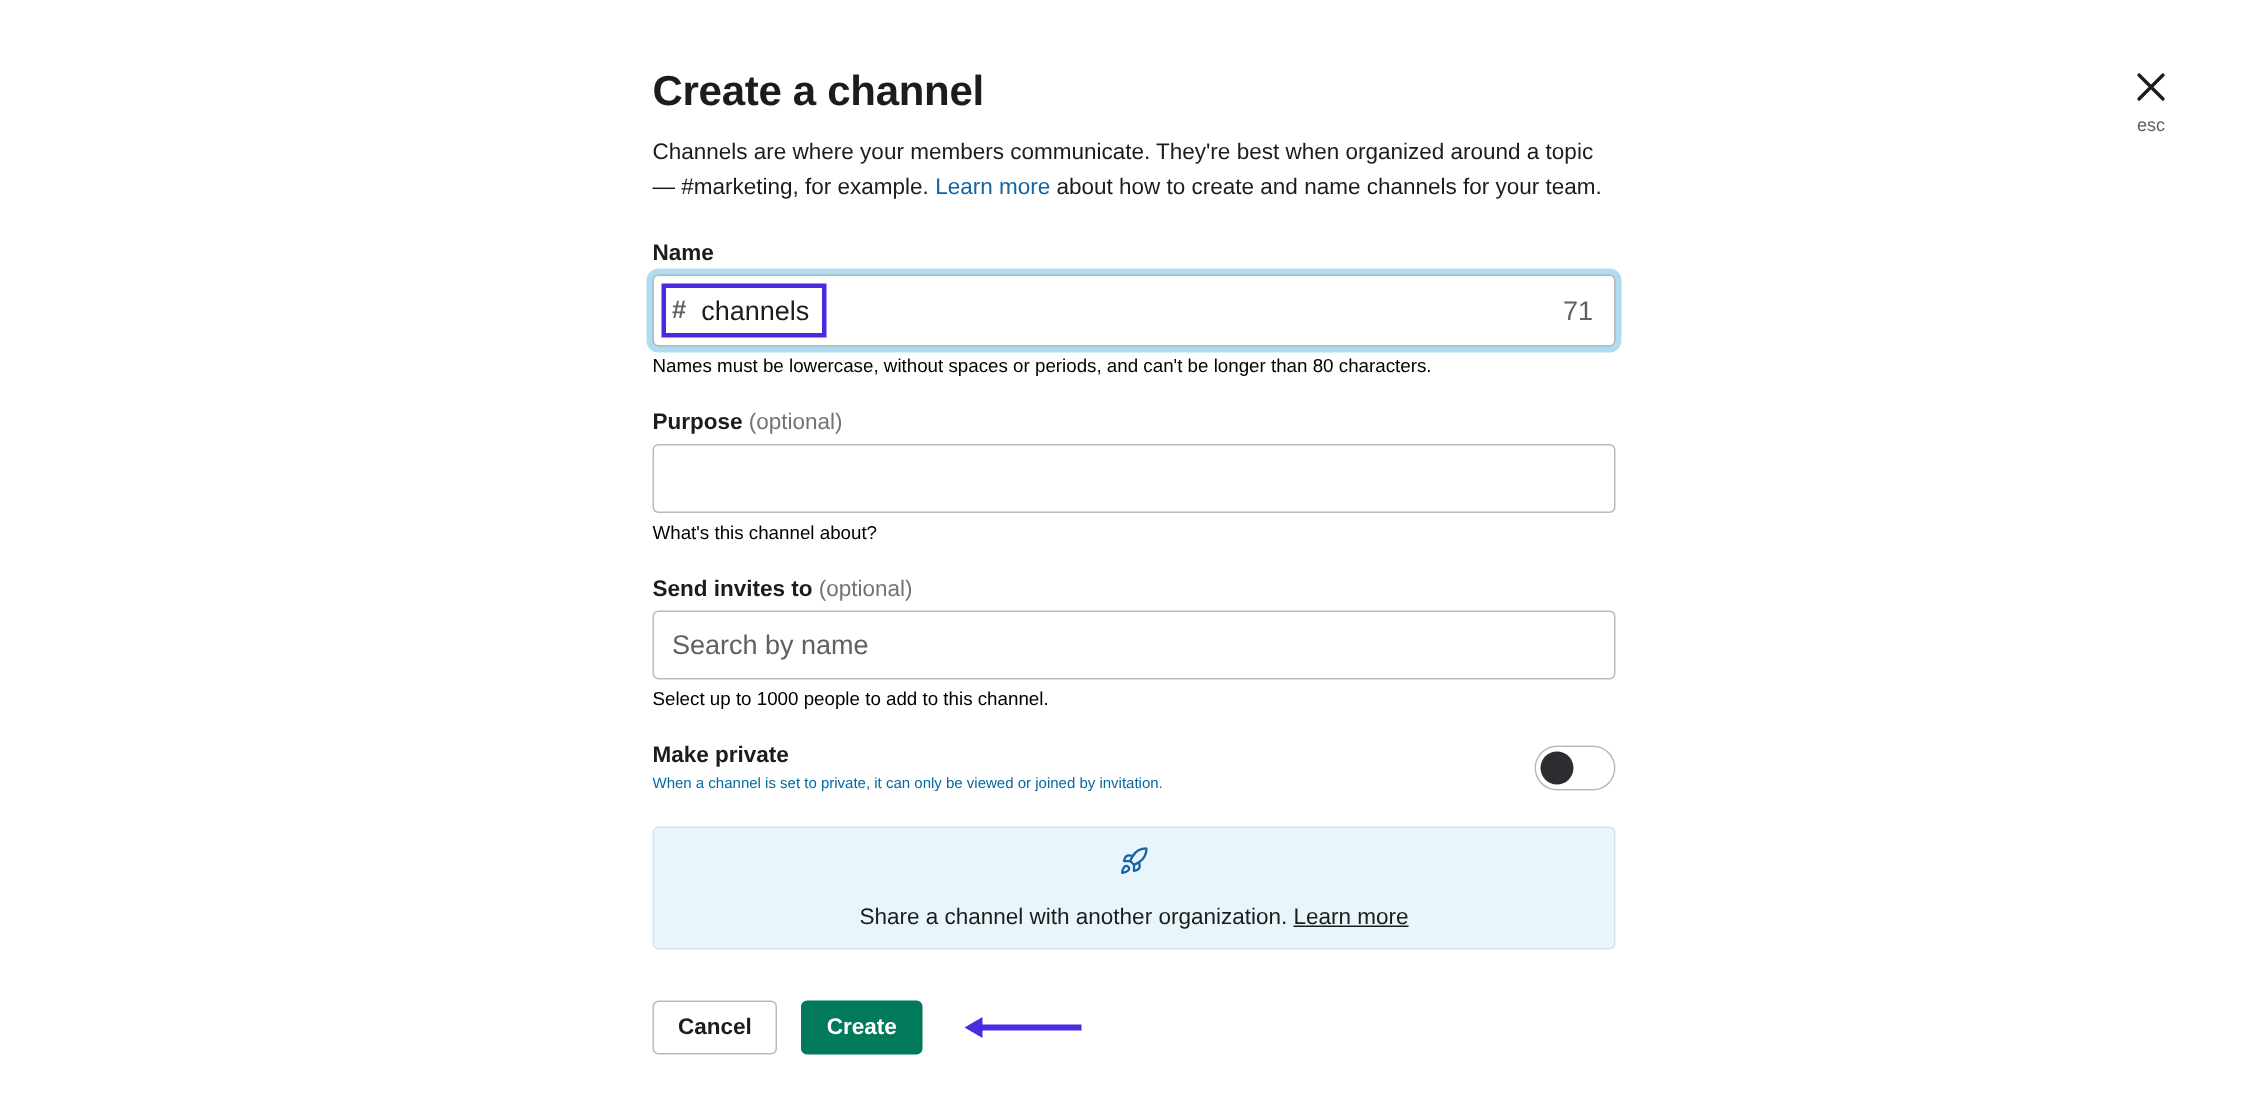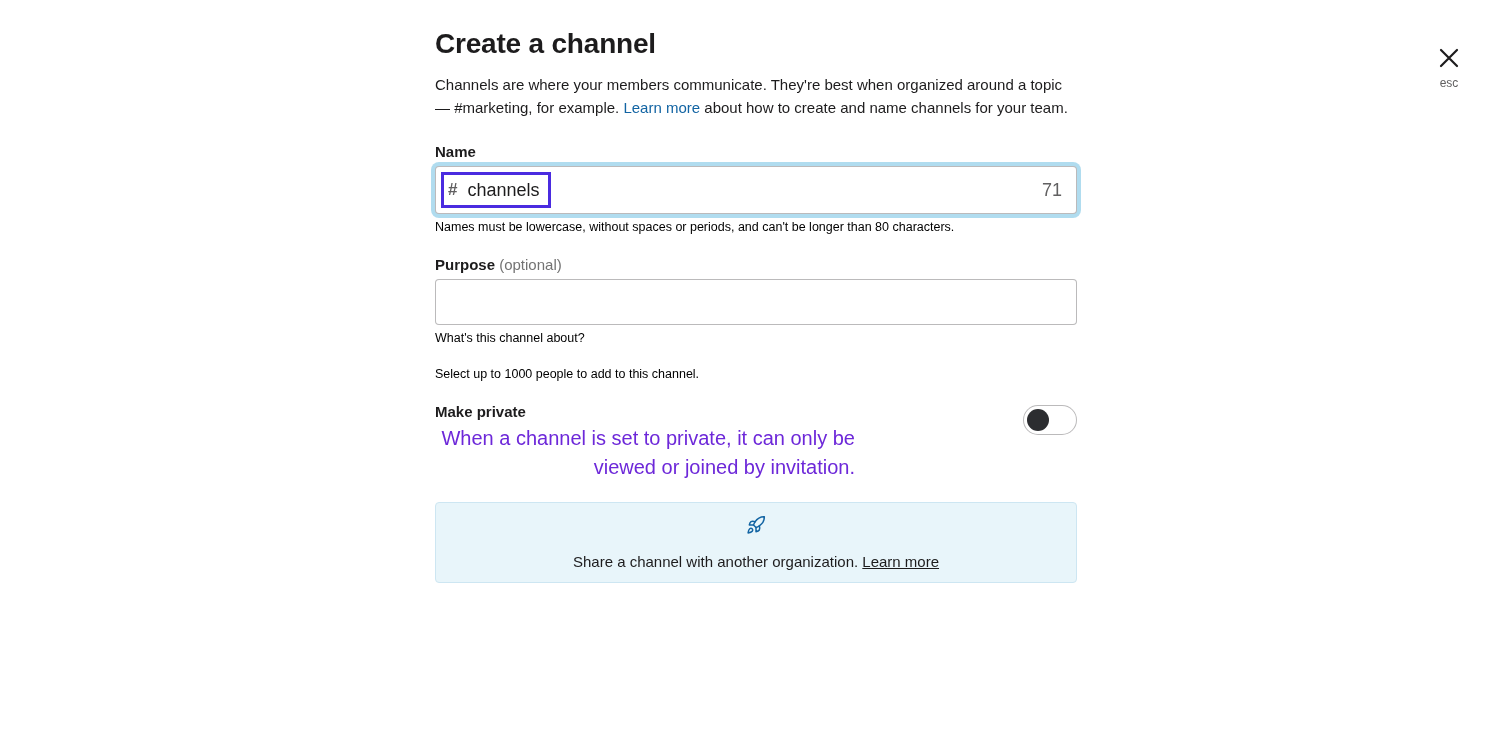--- a/index.html
+++ b/index.html
@@ -7,39 +7,39 @@
     font-family: -apple-system, BlinkMacSystemFont, "Segoe UI", Helvetica, Arial, sans-serif;
     background: #fff;
     width: 1500px;
     height: 736px;
     position: relative;
     color: #1d1c1d;
   }
   .close-wrap {
     position: absolute;
     top: 46px;
-    right: 40px;
+    right: 55px;
     text-align: center;
     cursor: pointer;
   }
   .close-x {
     font-size: 28px;
     line-height: 1;
     color: #1d1c1d;
     font-weight: 300;
   }
   .close-label {
     font-size: 12px;
     color: #616061;
     margin-top: 2px;
   }
   .modal {
     position: absolute;
     left: 435px;
-    top: 28px;
+    top: 45px;
     width: 642px;
   }
   .title {
     font-size: 28px;
     font-weight: 900;
     margin-bottom: 14px;
     letter-spacing: -0.2px;
   }
   .subtitle {
     font-size: 15px;
@@ -115,21 +115,21 @@
   }
   .text-input::placeholder { color: #616061; }
   .section { margin-bottom: 22px; }
   .private-row {
     display: flex;
     align-items: flex-start;
     margin-bottom: 20px;
   }
   .private-text { flex: 1; }
   .private-title { font-size: 15px; font-weight: 700; margin-bottom: 4px; }
-  .private-desc { font-size: 20px; color: #6d28d9; line-height: 1.45; max-width: 420px; text-align: right; }
+  .private-desc { font-size: 10px; color: #0369a1; line-height: 1.45; max-width: 420px; }
   .toggle {
     width: 54px;
     height: 30px;
     border: 1px solid rgba(29,28,29,0.3);
     border-radius: 15px;
     position: relative;
     background: #fff;
     flex-shrink: 0;
     margin-top: 2px;
     cursor: pointer;
@@ -231,20 +231,24 @@
 
   <div class="section">
     <label class="field-label">
       <span>Purpose </span><span class="optional">(optional)</span>
     </label>
     <input type="text" class="text-input" style="">
     <div class="hint" style="margin-top:6px;">What's this channel about?</div>
   </div>
 
   <div class="section">
+    <label class="field-label">
+      <span>Send invites to </span><span class="optional">(optional)</span>
+    </label>
+    <input type="text" class="text-input" placeholder="Search by name" style="">
     <div class="hint" style="margin-top:6px;">Select up to 1000 people to add to this channel.</div>
   </div>
 
   <div class="private-row">
     <div class="private-text">
       <div class="private-title">Make private</div>
       <div class="private-desc">When a channel is set to private, it can only be viewed or joined by invitation.</div>
     </div>
     <div class="toggle">
       <div class="toggle-knob"></div>
@@ -258,13 +262,21 @@
           <path d="M12 15l-3-3a22 22 0 0 1 2-3.95A12.88 12.88 0 0 1 22 2c0 2.72-.78 7.5-6 11a22.35 22.35 0 0 1-4 2z"></path>
           <path d="M9 12H4s.55-3.03 2-4c1.62-1.08 5 0 5 0"></path>
           <path d="M12 15v5s3.03-.55 4-2c1.08-1.62 0-5 0-5"></path>
         </svg>
     </span>
     <span class="share-text">
       <span>Share a channel with another organization. </span><a href="#">Learn more</a>
     </span>
   </div>
 
+  <div class="footer">
+    <button class="btn">Cancel</button>
+    <button class="btn btn-primary">Create</button>
+    <div class="arrow">
+      <div class="arrow-head"></div>
+      <div class="arrow-line"></div>
+    </div>
+  </div>
 </div>
 
 </body></html>

